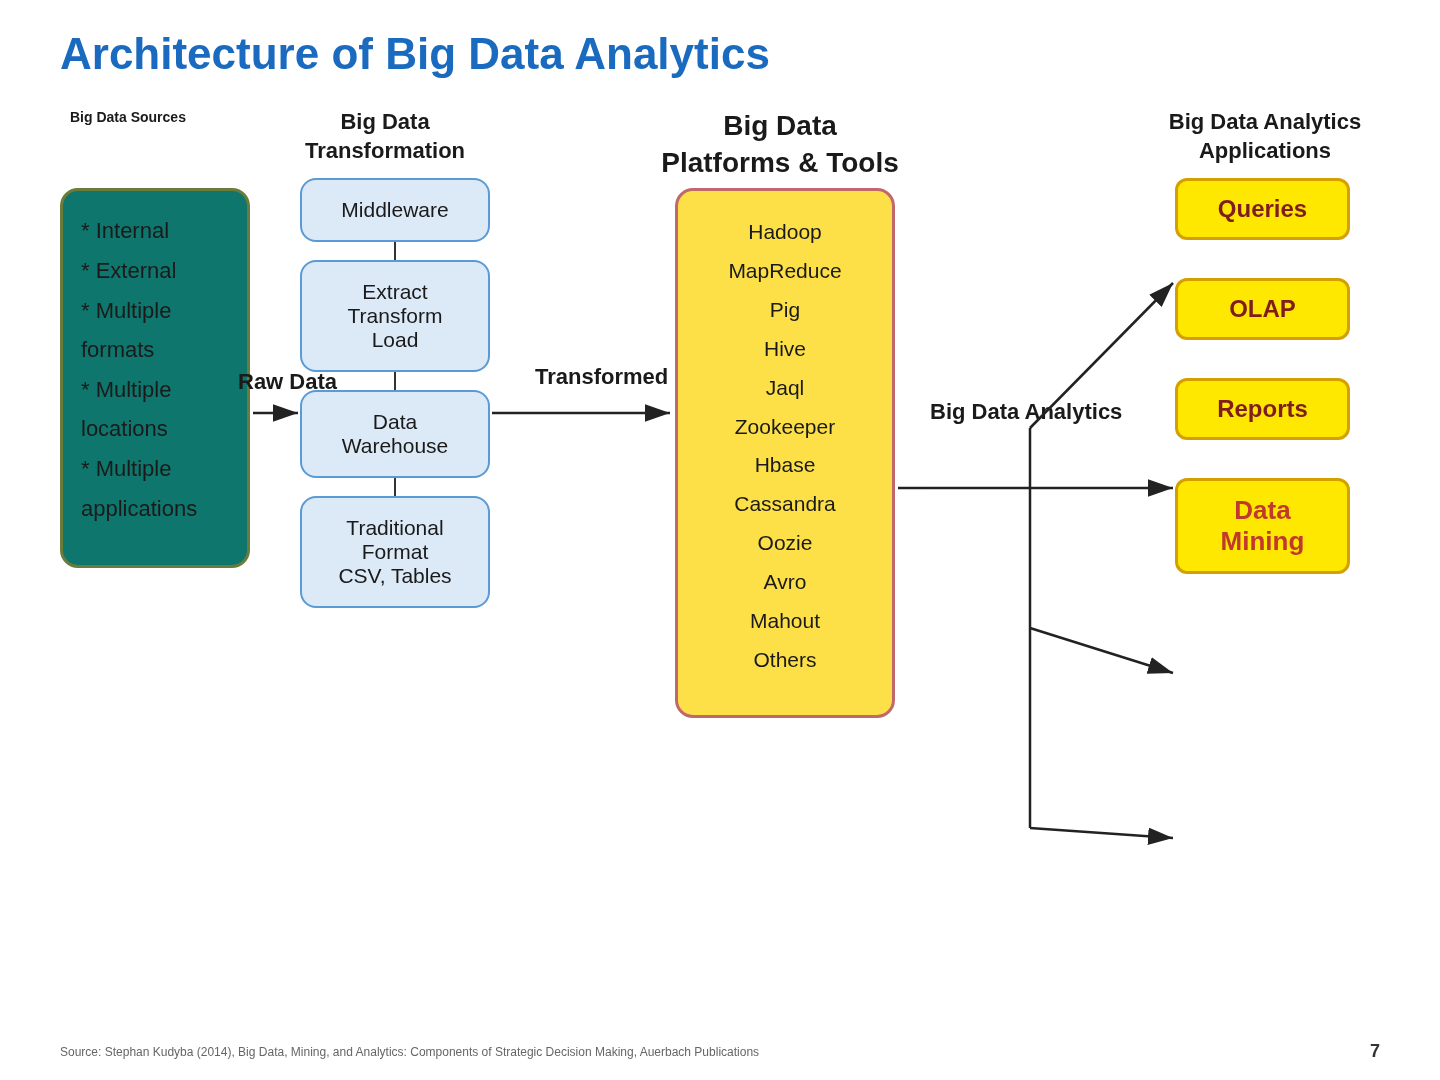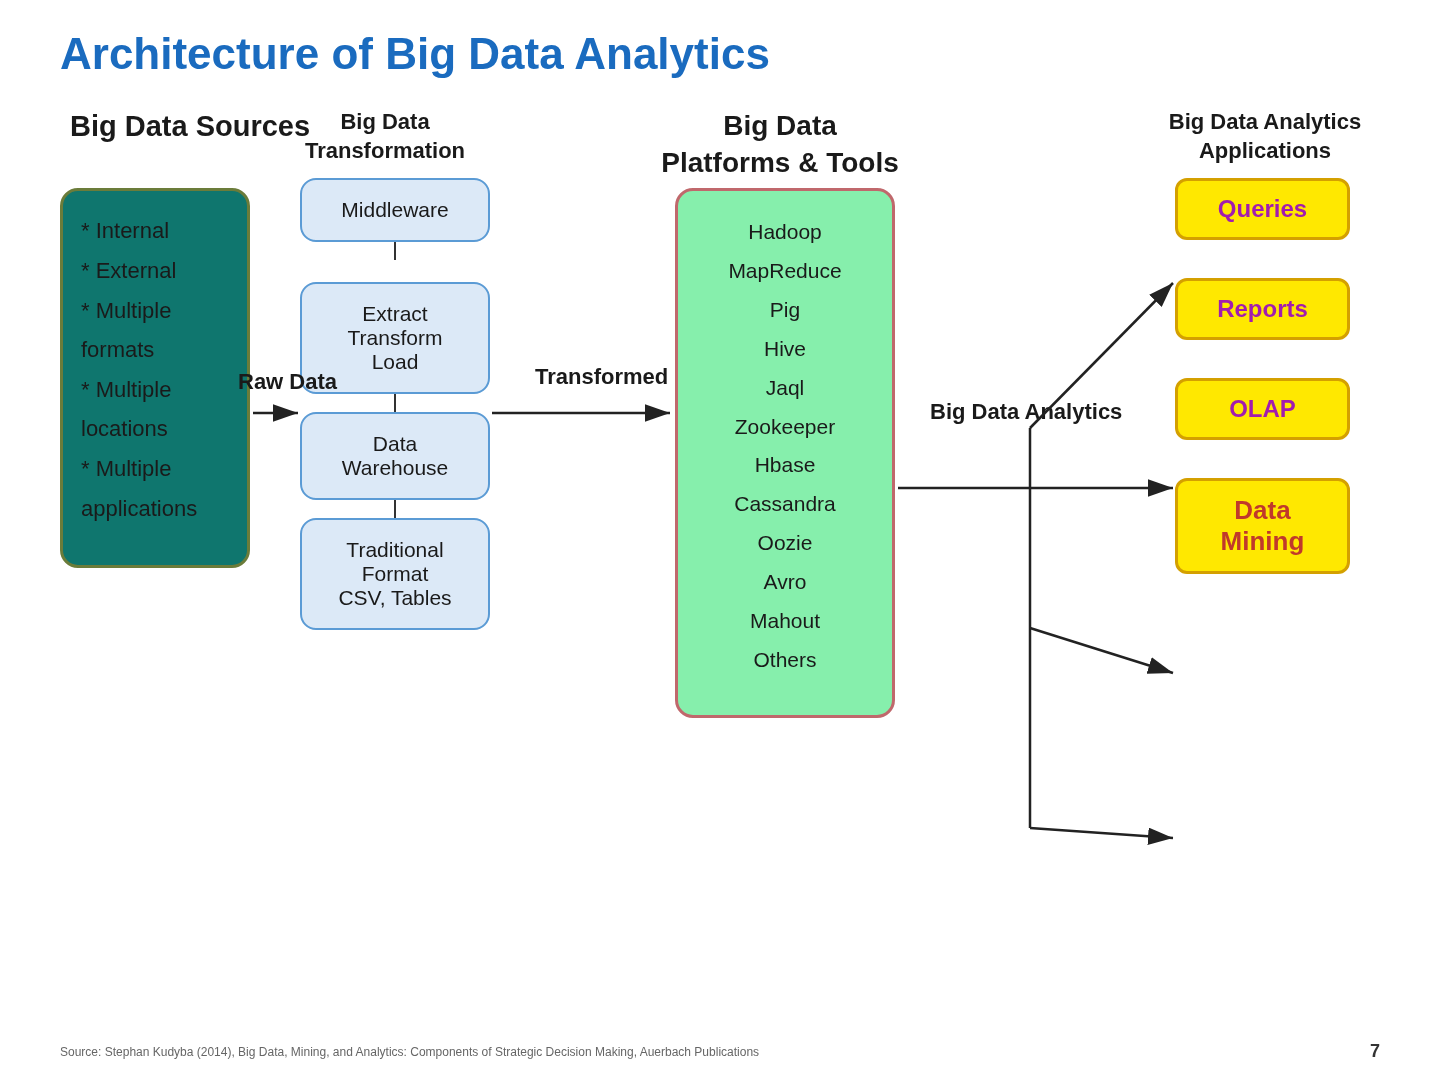--- a/index.html
+++ b/index.html
@@ -51,42 +51,42 @@
       text-align: center;
       font-size: 21px;
       color: #1a1a1a;
       margin-bottom: 8px;
     }
 
     
     .platforms-box {
       border: 3px solid #c0686c;
       border-radius: 18px;
-      background: #86efac;
+      background: #fde047;
       padding: 22px 10px;
       width: 220px;
       min-height: 530px;
       font-size: 21px;
       color: #1a1a1a;
       text-align: center;
       line-height: 1.85;
       margin-top: 10px;
     }
 
     
     .yellow-box {
       border: 3px solid #d4a000;
       border-radius: 12px;
       background: #ffe800;
       padding: 14px 20px;
       width: 175px;
       text-align: center;
       font-size: 24px;
       font-weight: 700;
-      color: #a21caf;
+      color: #7f1d1d;
       margin-bottom: 20px;
     }
 
     .yellow-box.data-mining {
       color: #c0392b;
     }
 
     
     .flow-label {
       font-size: 22px;
@@ -138,21 +138,21 @@
       position: relative;
       width: 1320px;
       height: 810px;
     }
 
     .header-sources {
       position: absolute;
       left: 10px;
       top: 0;
       font-weight: 800;
-      font-size: 29px;
+      font-size: 14px;
       color: #1a1a1a;
       line-height: 1.3;
     }
 
     .header-transform {
       position: absolute;
       left: 215px;
       top: 0;
       font-weight: 800;
       font-size: 22px;
@@ -218,21 +218,21 @@
     </div>
 
     <div style="position:absolute; left:240px; top:70px;">
 
       <div class="blue-box" style="margin-bottom:0;">
         <span>Middleware</span>
       </div>
 
       <div class="vert-line" style="height:18px;"></div>
 
-      <div class="blue-box" style="margin-bottom:0;margin-top:22px;">Extract<br>Transform<br>Load</div>
+      <div class="blue-box" style="margin-bottom:0;">Extract<br>Transform<br>Load</div>
 
       <div class="vert-line" style="height:18px;"></div>
 
       <div class="blue-box" style="margin-bottom:0;">Data<br>Warehouse</div>
 
       <div class="vert-line" style="height:18px;"></div>
 
       <div class="blue-box" style="margin-bottom:0;">Traditional<br>Format<br>CSV, Tables</div>
     </div>
 
@@ -265,24 +265,24 @@
 
     <div style="position:absolute; left:870px; top:290px;">
       <span class="flow-label" style="font-size:22px; font-weight:800; white-space:nowrap;">Big Data Analytics</span>
     </div>
 
     <div style="position:absolute; left:1115px; top:70px; display:flex; flex-direction:column; align-items:center; gap:18px;">
       <div class="yellow-box">
         <span>Queries</span>
       </div>
       <div class="yellow-box">
+        <span>OLAP</span>
+      </div>
+      <div class="yellow-box">
         <span>Reports</span>
-      </div>
-      <div class="yellow-box">
-        <span>OLAP</span>
       </div>
       <div class="yellow-box data-mining">
         <span style="color:#c0392b; font-weight:900; font-size:26px;">Data<br>Mining</span>
       </div>
     </div>
 
     <svg class="arrows-svg" viewBox="0 0 1320 810" xmlns="http://www.w3.org/2000/svg">
 
       <defs>
         <marker id="arrowhead" markerWidth="10" markerHeight="7" refX="10" refY="3.5" orient="auto">

